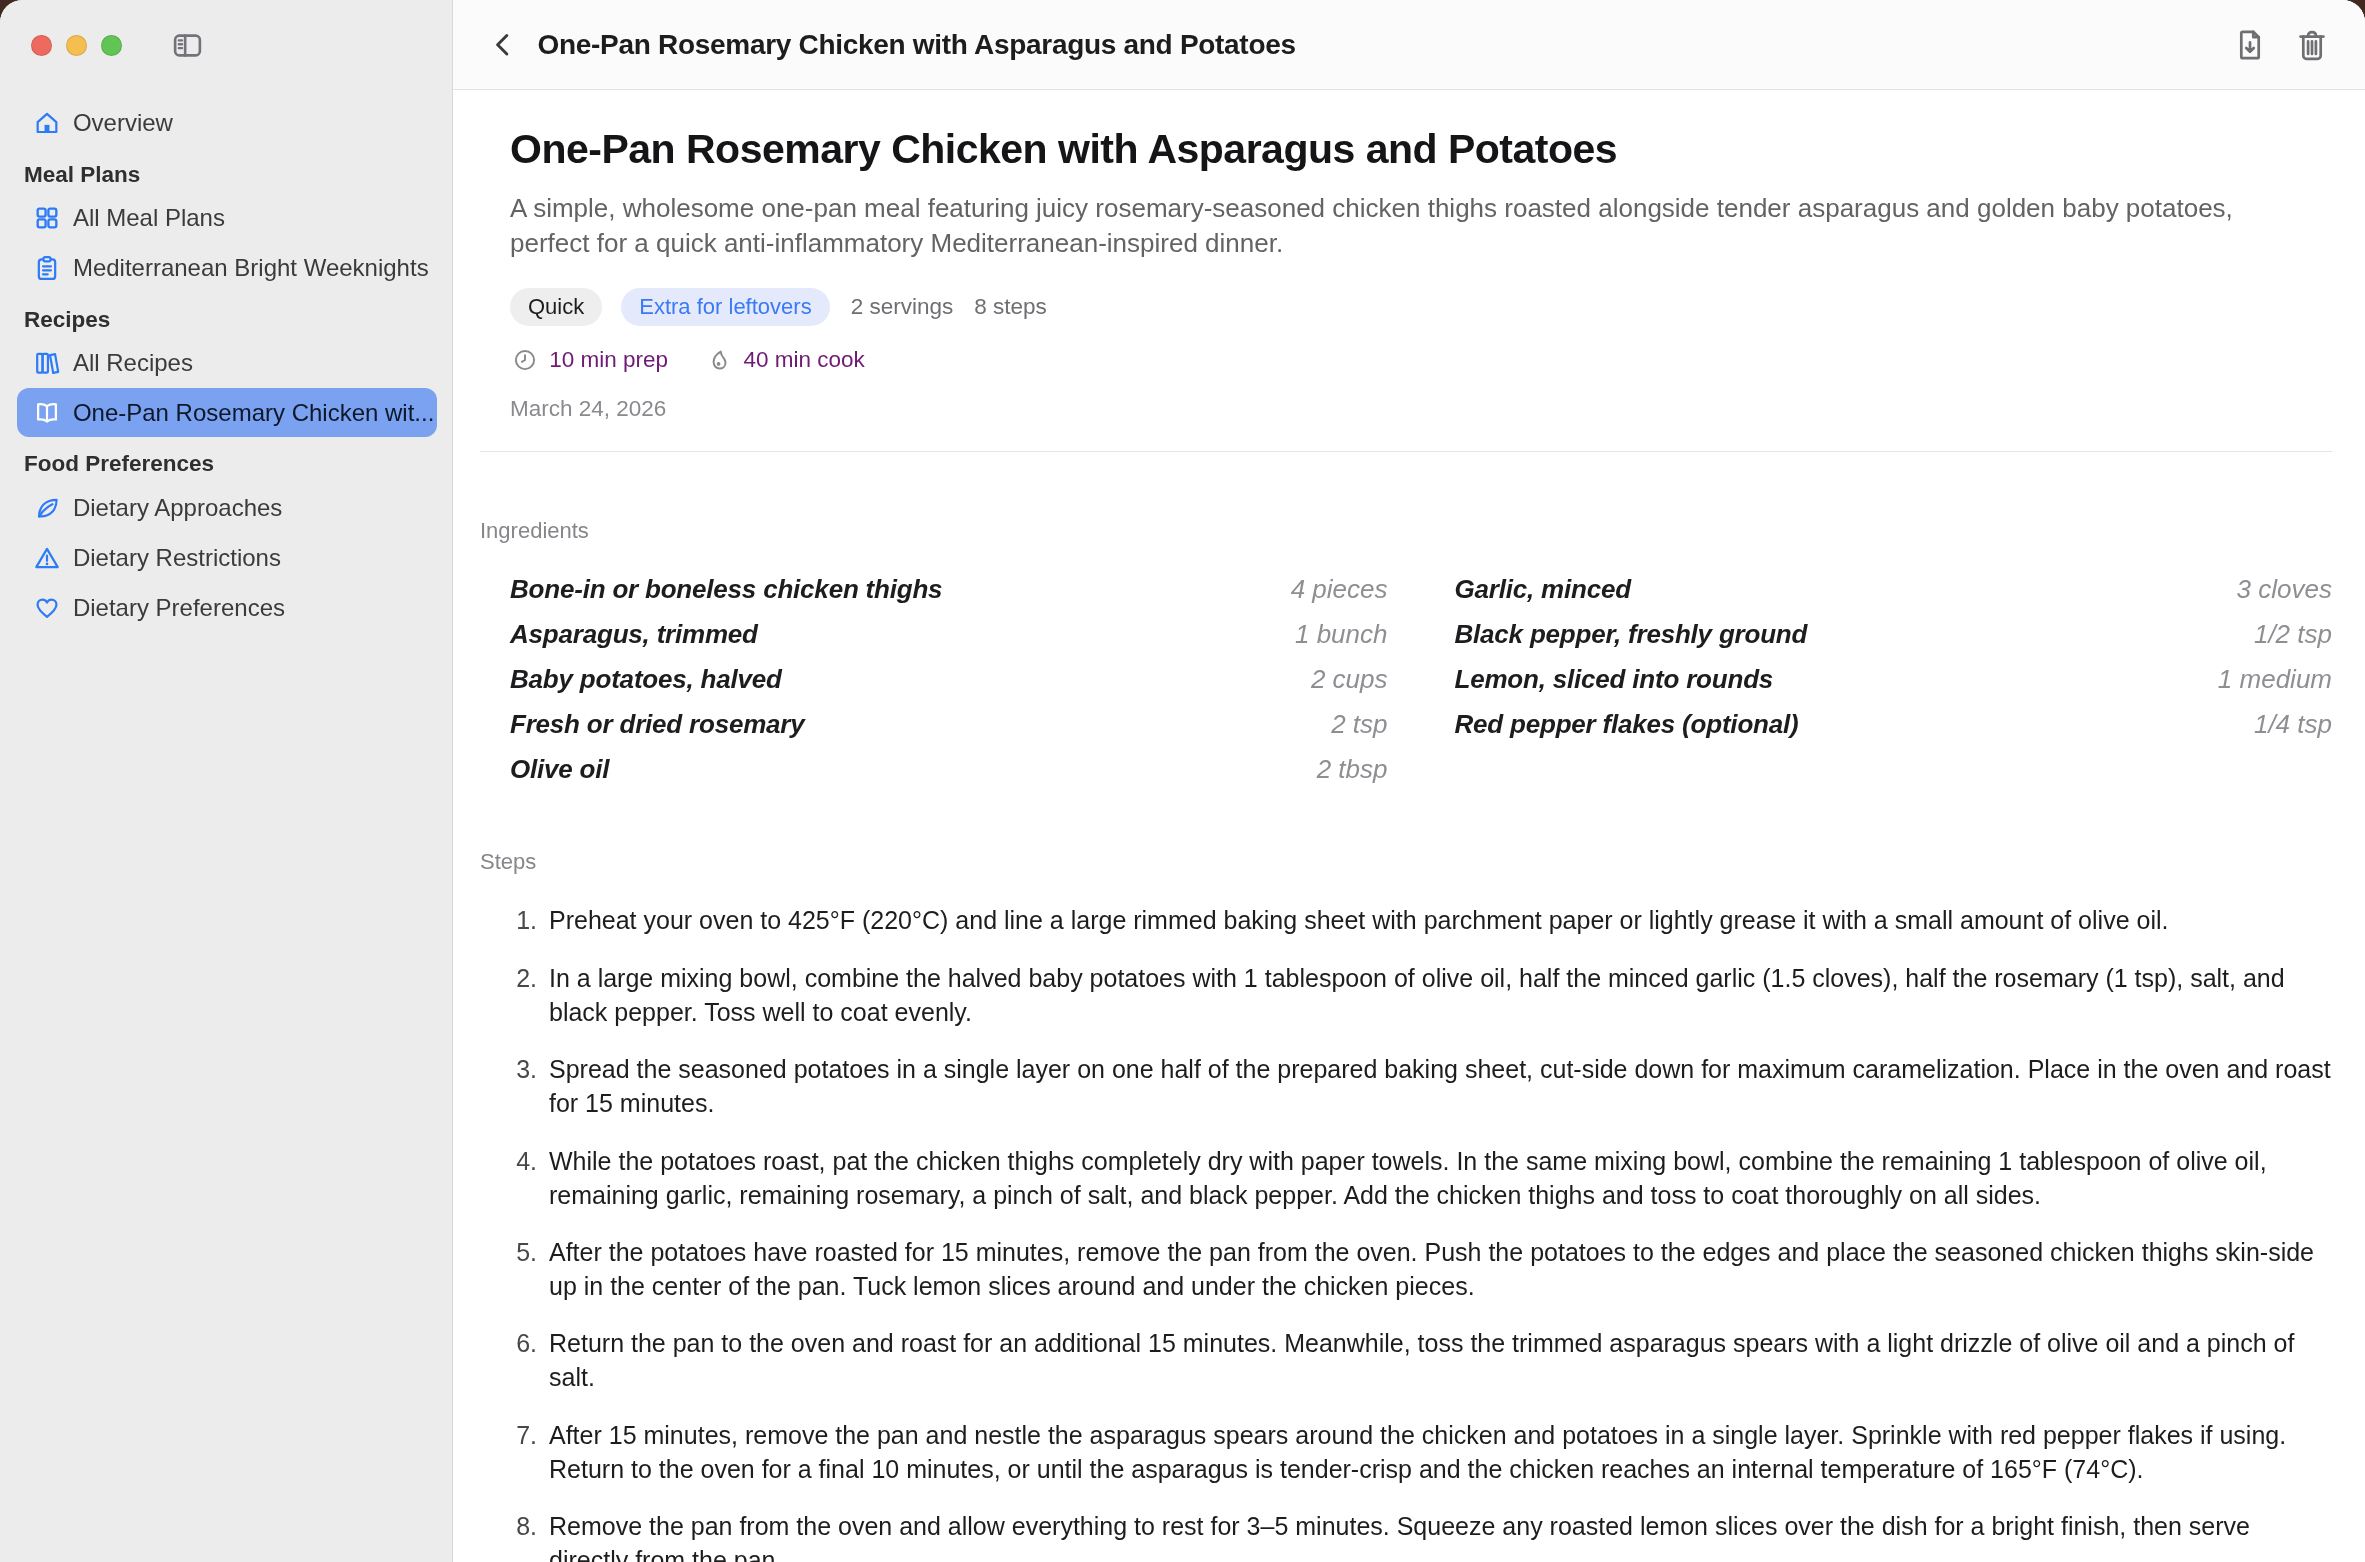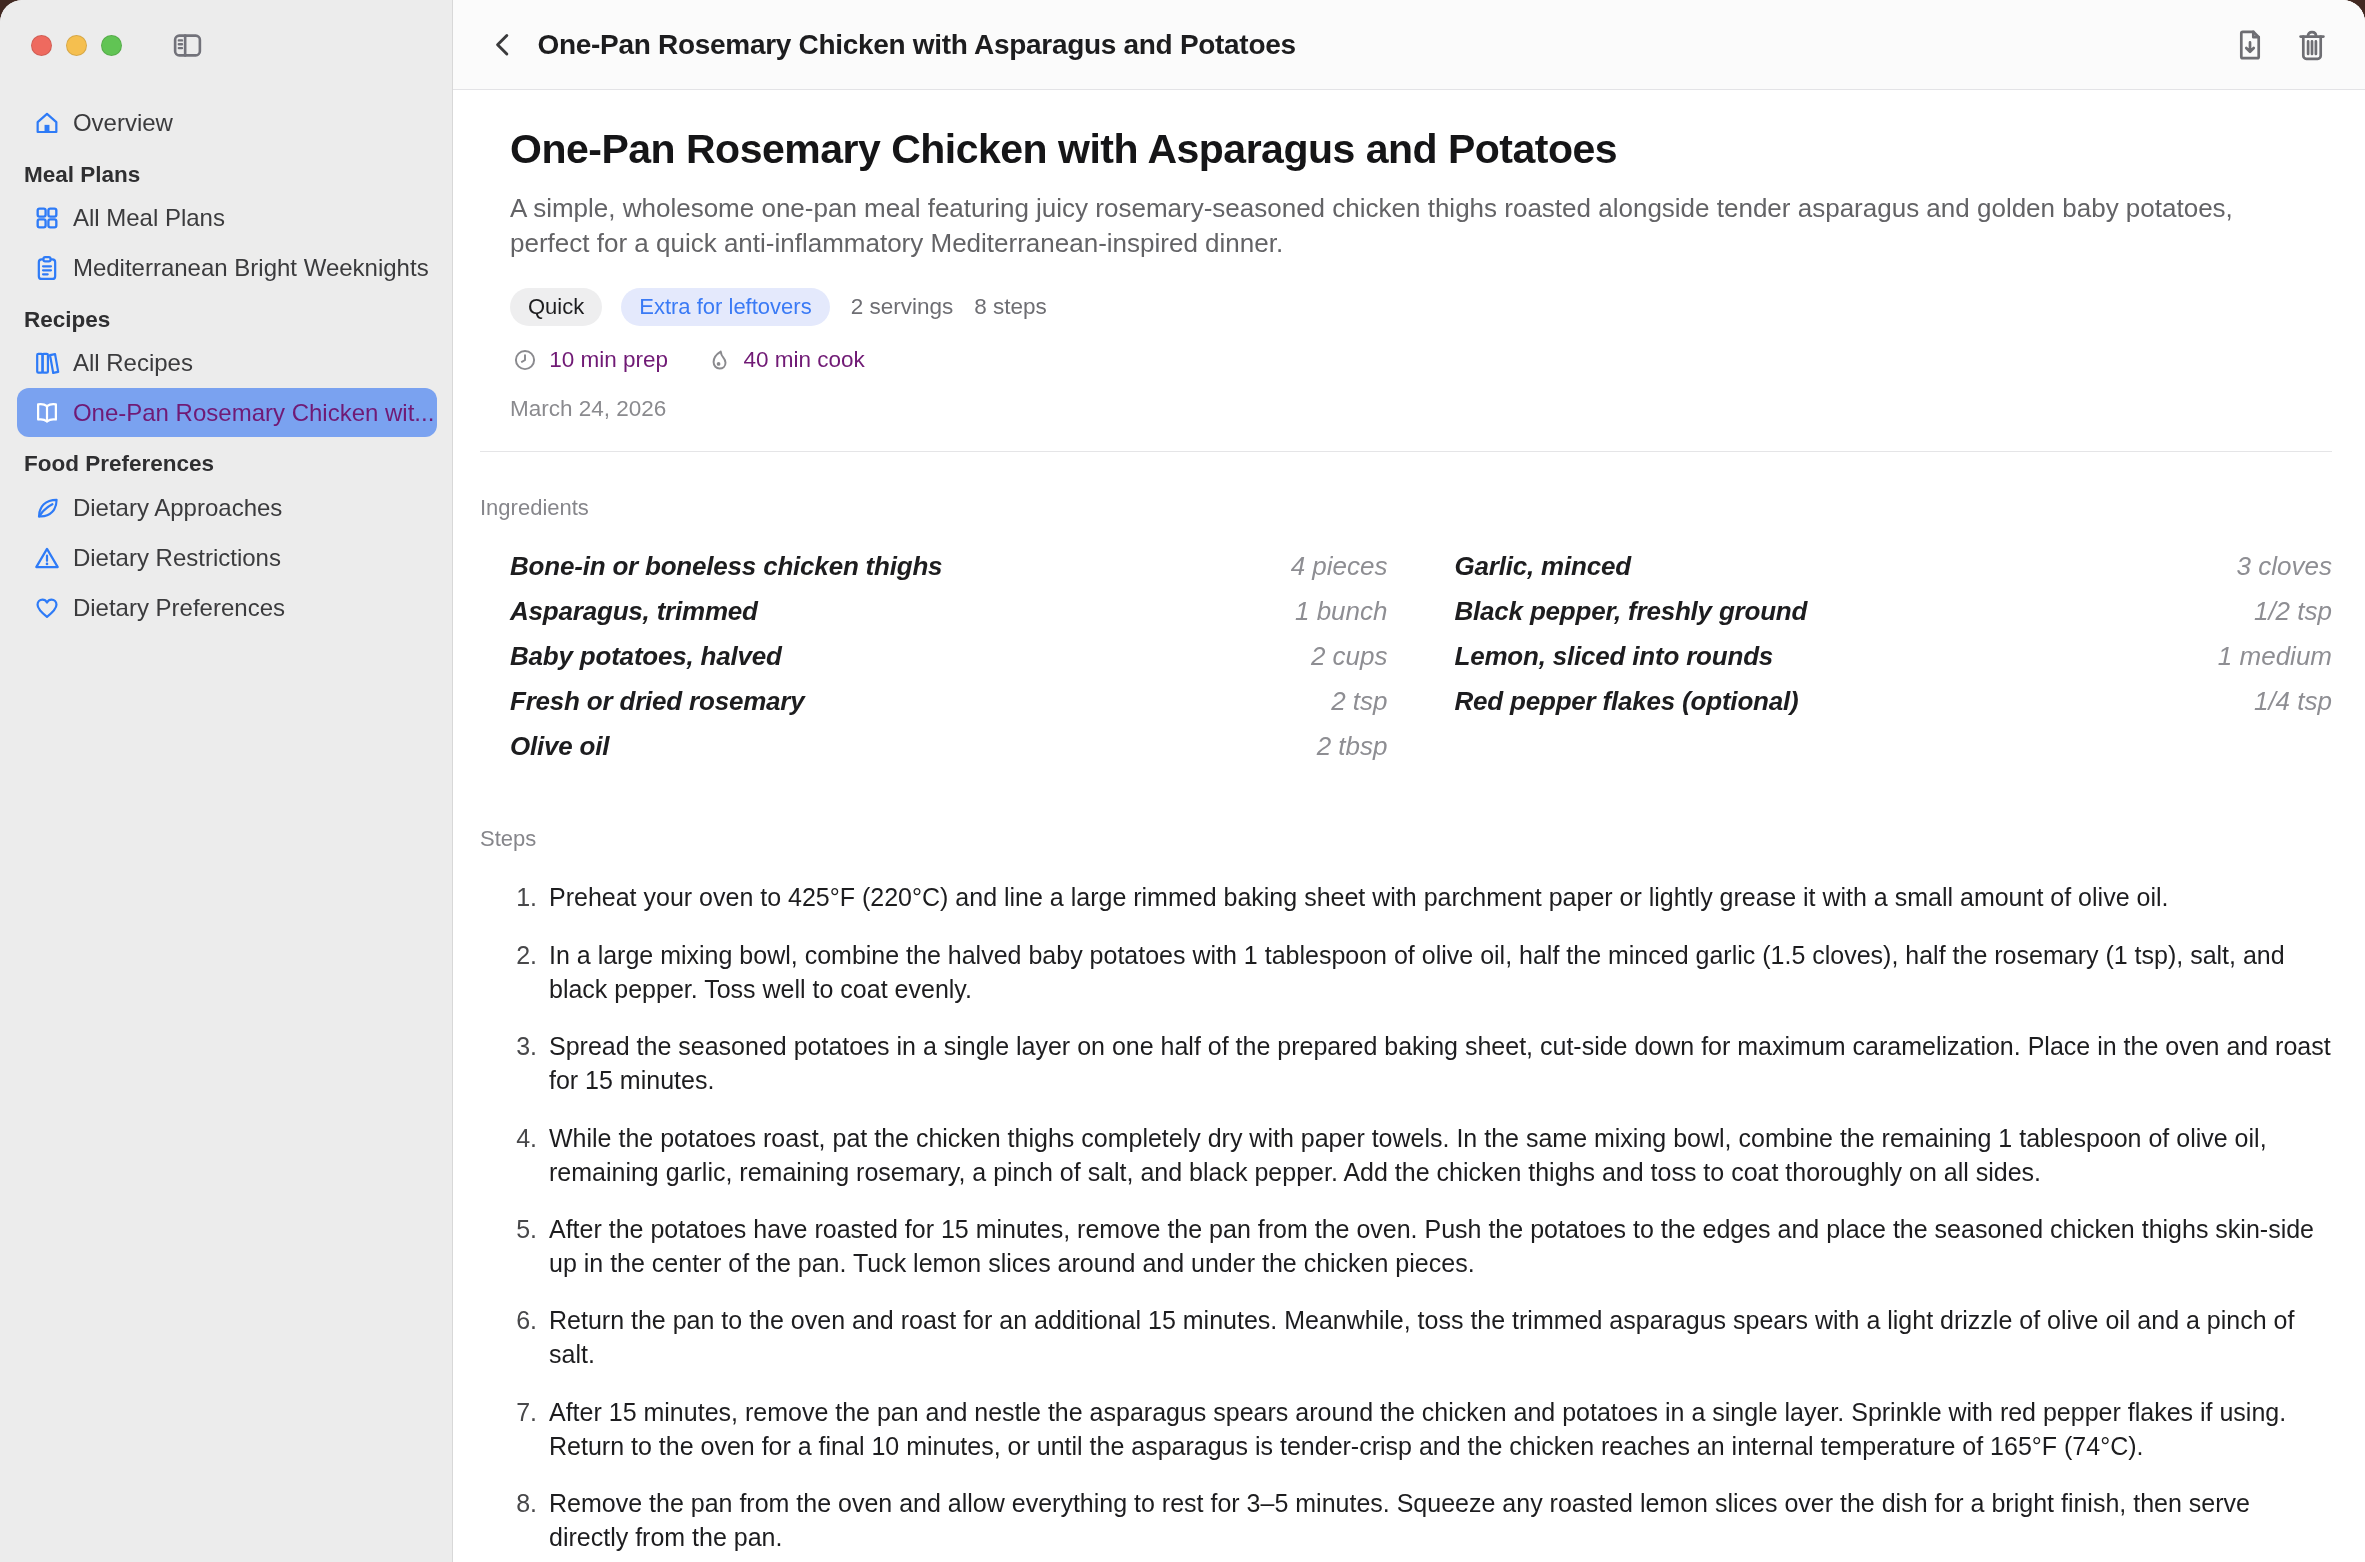--- a/index.html
+++ b/index.html
@@ -33,21 +33,21 @@
   .side-row {
     margin:0 14.7px 0.9px 17.3px; padding-left:15.6px;
     height:49px; border-radius:12px;
     display:flex; align-items:center; gap:12px;
     font-size:24px; color:#3b3b3d;
     white-space:nowrap; overflow:hidden;
   }
   .side-row .icon { width:28px; height:28px; flex:none; color:var(--accent,#2e7bf7); display:flex; }
   .side-row.muted { color:#8e8e93; }
   .side-row.muted .icon { color:#8e8e93; }
-  .side-row.selected { background:var(--selected-bg,#7aa2f0); color:#701a75; }
+  .side-row.selected { background:var(--selected-bg,#7aa2f0); color:#0f172a; }
   .side-row.selected .icon { color:#ffffff; }
   .side-row .label { overflow:hidden; text-overflow:clip; }
   .section-title {
     margin:14px 14.7px 6px 24px;
     font-size:22.5px; font-weight:700; color:#2f2f31;
   }
   .nav .first { margin-top:8.7px; }
   
   .main { flex:1; display:flex; flex-direction:column; background:#ffffff; min-width:0; }
   .header {
@@ -67,21 +67,21 @@
   .pill { padding:6px 18px; border-radius:21px; font-size:22px; font-weight:500; line-height:26px; }
   .pill-gray { background:var(--pill-gray-bg,#eeeeef); color:var(--pill-gray-text,#1d1d1f); }
   .pill-blue { background:var(--pill-blue-bg,#e4e9fc); color:var(--pill-blue-text,#3a7af5); }
   .count-text { font-size:22.5px; color:#6e6e73; }
   .counts { display:flex; gap:21px; margin-left:2px; }
   .metarow { margin:21px 0 0 32px; display:flex; gap:38px; align-items:flex-start; color:#701a75; font-size:22.5px; }
   .meta-item { display:flex; align-items:center; gap:11.3px; }
   .meta-item .micon { display:flex; color:#8a8a8e; }
   .date { margin:22.5px 0 0 30px; font-size:22.5px; color:#8a8a8e; }
   .divider { margin-top:29px; height:0.9px; background:#e5e5e7; }
-  .section-label { margin-top:44px; font-size:22px; color:#86868b; }
+  .section-label { margin-top:67px; font-size:22px; color:#86868b; }
   .ingredients {
     margin:23px 0 0 30px;
     display:grid; grid-template-columns:1fr 1fr; column-gap:67px;font-style:italic;
   }
   .ing-row { height:45px; display:flex; align-items:center; justify-content:space-between; }
   .ing-name { font-size:26px; font-weight:600; color:#1d1d1f; letter-spacing:-0.2px; }
   .ing-qty { font-size:26px; color:#8e8e93; }
   .steps-label { margin-top:57px; }
   ol.steps { margin:28px 0 0 22px; list-style:none; }
   ol.steps li { display:flex; gap:12px; margin-bottom:23.4px; font-size:25px; line-height:34px; color:#1d1d1f; }

